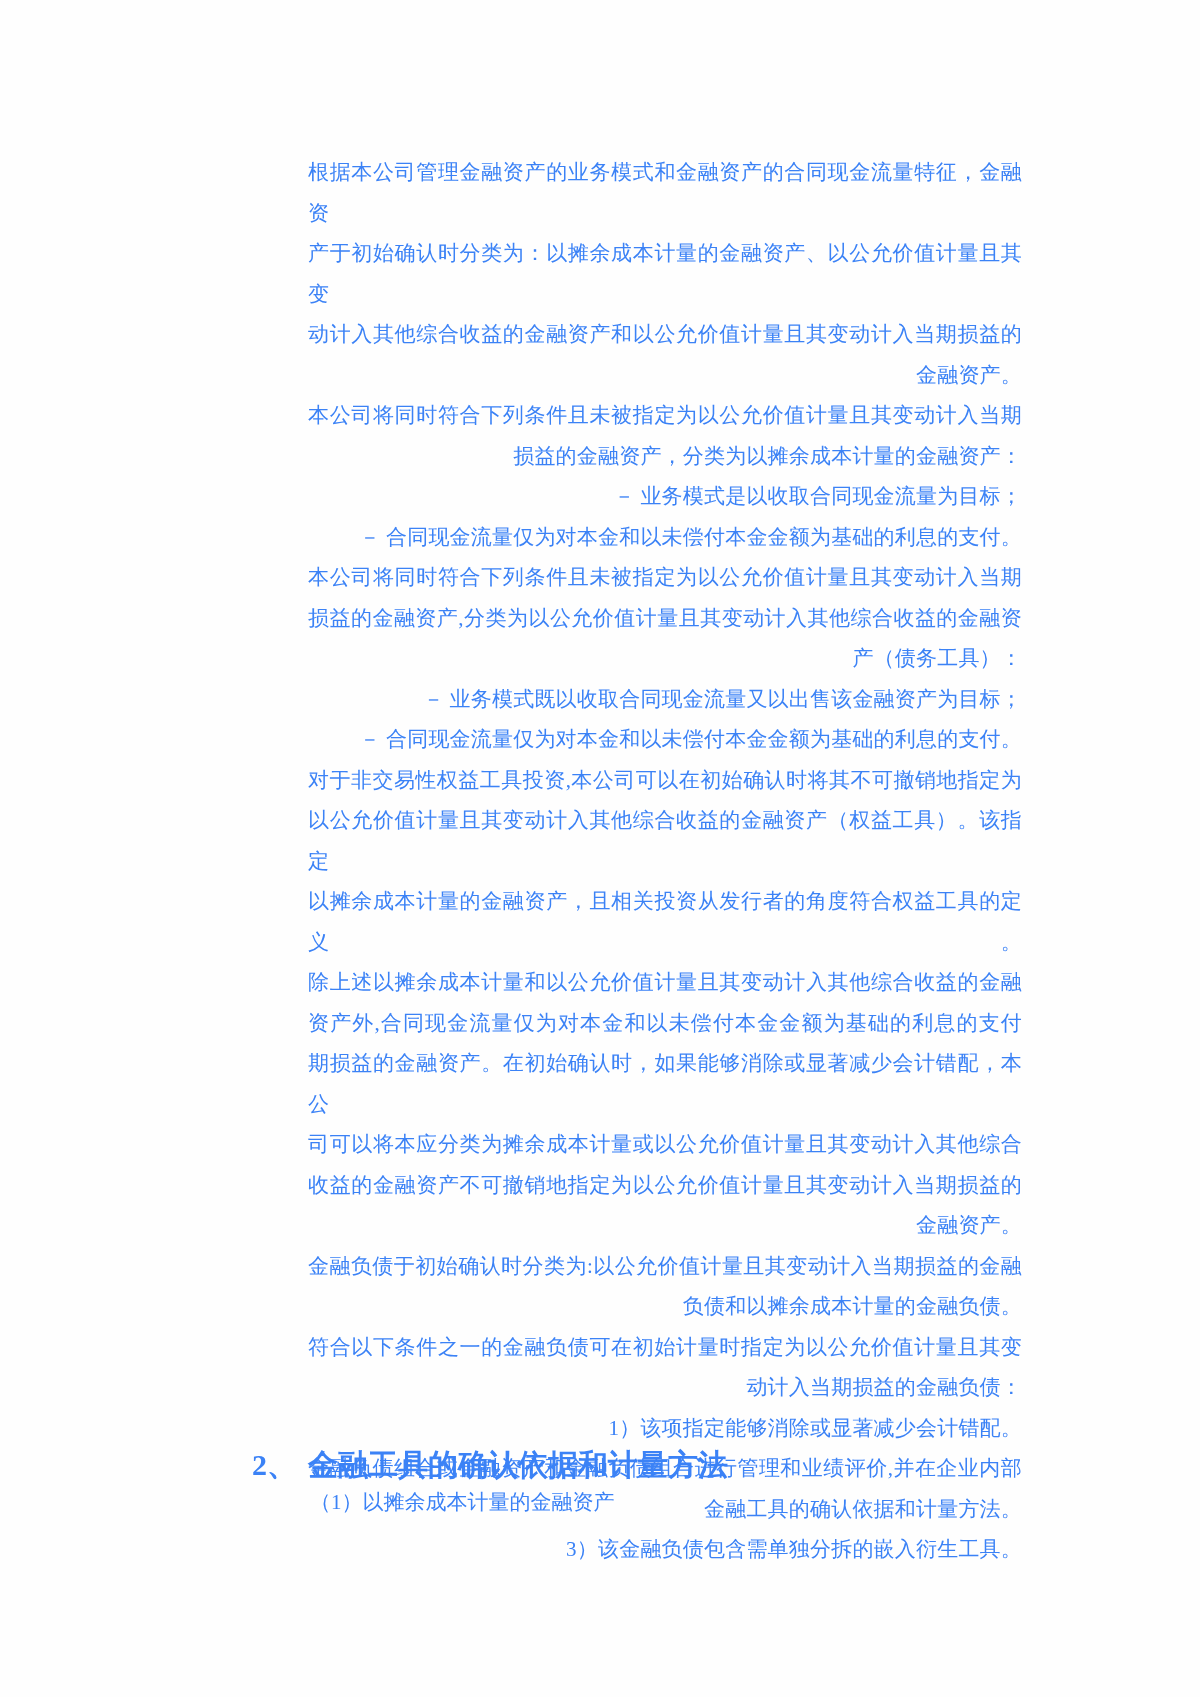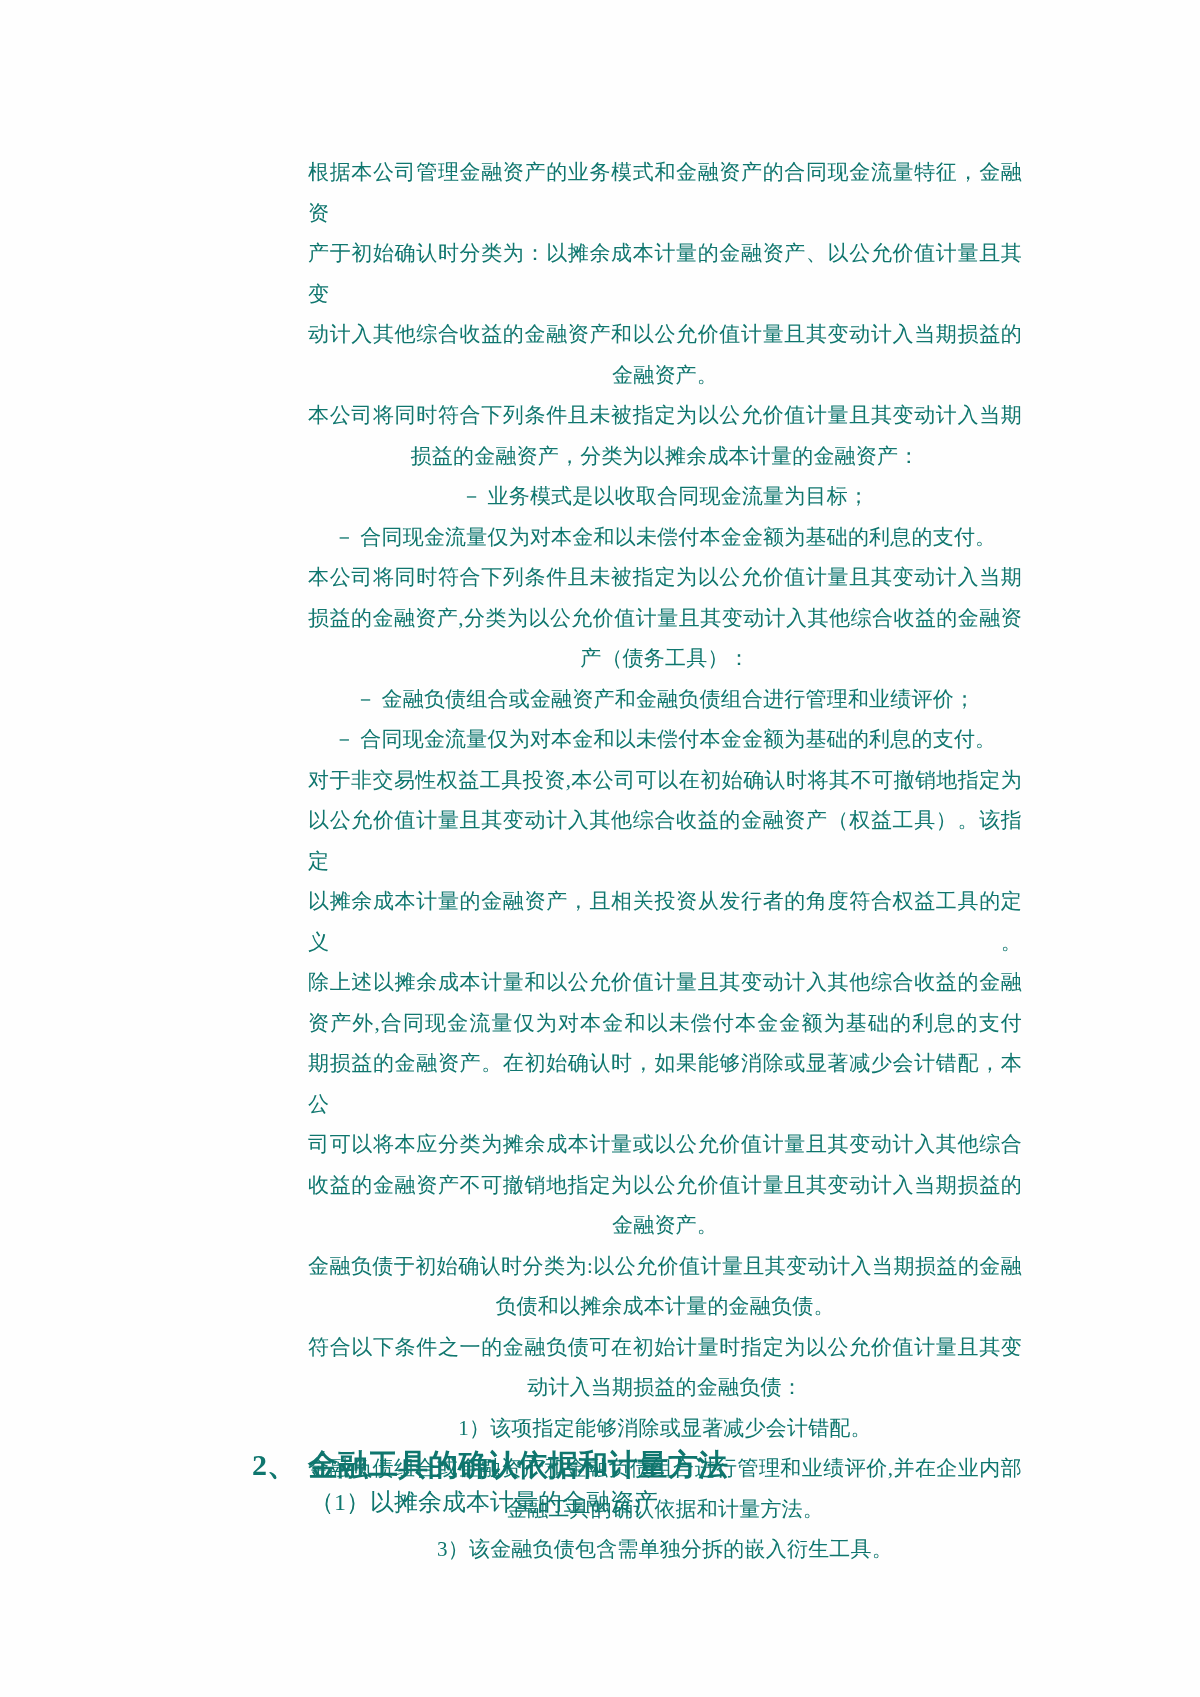--- a/index.html
+++ b/index.html
@@ -7,34 +7,34 @@
     padding: 0;
     background: #e8e8e8;
   }
   .page {
     position: relative;
     width: 1200px;
     height: 1697px;
     background: #fefefe;
     overflow: hidden;
     font-family: "Liberation Serif", "DejaVu Serif", serif;
-    color: #0f766e;
+    color: #3b82f6;
   }
   .body-text {
     position: absolute;
     left: 308px;
     top: 152px;
     width: 714px;
     font-size: 21px;
     line-height: 40.5px;
     letter-spacing: 0.2px;
   }
   .line {
     white-space: nowrap;
-    text-align: center;
+    text-align: right;
   }
   .line.j {
     white-space: normal;
     text-align: justify;
     text-align-last: justify;
     text-justify: inter-character;
   }
   .section-heading {
     position: absolute;
     left: 252px;
@@ -45,21 +45,21 @@
     white-space: nowrap;
   }
   .section-number {
     display: inline-block;
     width: 56px;
   }
   .subsection-heading {
     position: absolute;
     left: 310px;
     top: 1482px;
-    font-size: 24px;
+    font-size: 21px;
     line-height: 40px;
     white-space: nowrap;
   }
 </style>
 </head>
 <body>
 
 <div class="page">
 
   <div class="body-text">
@@ -67,21 +67,21 @@
     <div class="line j">产于初始确认时分类为：以摊余成本计量的金融资产、以公允价值计量且其变</div>
     <div class="line j">动计入其他综合收益的金融资产和以公允价值计量且其变动计入当期损益的</div>
     <div class="line">金融资产。</div>
     <div class="line j">本公司将同时符合下列条件且未被指定为以公允价值计量且其变动计入当期</div>
     <div class="line">损益的金融资产，分类为以摊余成本计量的金融资产：</div>
     <div class="line">－ 业务模式是以收取合同现金流量为目标；</div>
     <div class="line">－ 合同现金流量仅为对本金和以未偿付本金金额为基础的利息的支付。</div>
     <div class="line j">本公司将同时符合下列条件且未被指定为以公允价值计量且其变动计入当期</div>
     <div class="line j">损益的金融资产,分类为以公允价值计量且其变动计入其他综合收益的金融资</div>
     <div class="line">产（债务工具）：</div>
-    <div class="line">－ 金融负债组合或金融资产和金融负债组合进行管理和业绩评价；</div>
+    <div class="line">－ 业务模式既以收取合同现金流量又以出售该金融资产为目标；</div>
     <div class="line">－ 合同现金流量仅为对本金和以未偿付本金金额为基础的利息的支付。</div>
     <div class="line j">对于非交易性权益工具投资,本公司可以在初始确认时将其不可撤销地指定为</div>
     <div class="line j">以公允价值计量且其变动计入其他综合收益的金融资产（权益工具）。该指定</div>
     <div class="line j">以摊余成本计量的金融资产，且相关投资从发行者的角度符合权益工具的定义。</div>
     <div class="line j">除上述以摊余成本计量和以公允价值计量且其变动计入其他综合收益的金融</div>
     <div class="line j">资产外,合同现金流量仅为对本金和以未偿付本金金额为基础的利息的支付</div>
     <div class="line j">期损益的金融资产。在初始确认时，如果能够消除或显著减少会计错配，本公</div>
     <div class="line j">司可以将本应分类为摊余成本计量或以公允价值计量且其变动计入其他综合</div>
     <div class="line j">收益的金融资产不可撤销地指定为以公允价值计量且其变动计入当期损益的</div>
     <div class="line">金融资产。</div>

